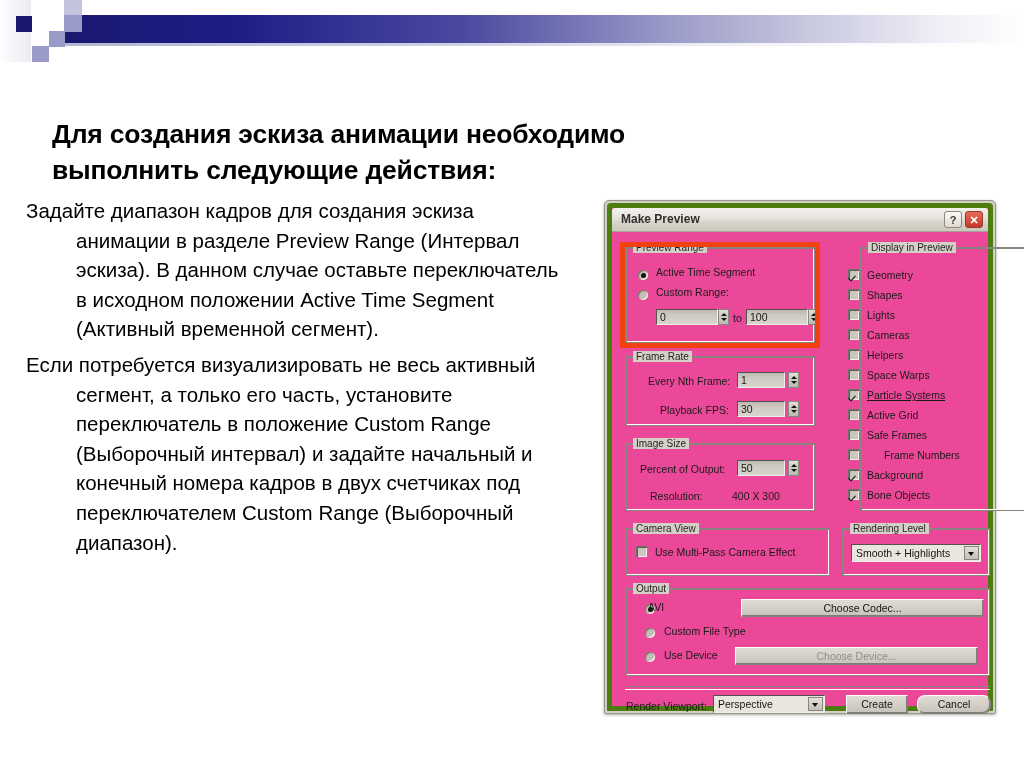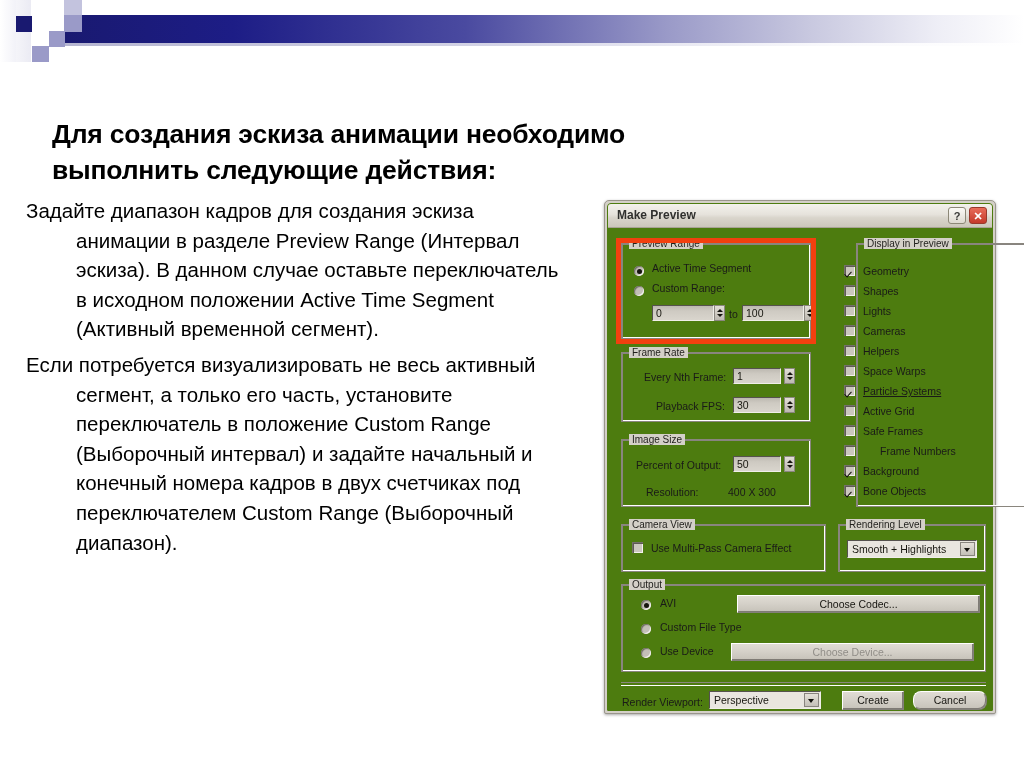--- a/index.html
+++ b/index.html
@@ -57,24 +57,24 @@
     background: #d4d0c8;
     border: 1px solid #9a968c;
     border-radius: 5px 5px 2px 2px;
     box-shadow: 0 1px 3px rgba(0,0,0,.35);
     font-size: 10.5px; color: #000000;
     box-sizing: border-box;
     padding: 2px;
   }
   #dialog-inner {
     width: 100%; height: 100%;
-    border: 1px solid #4d7c0f;
+    border: 5px solid #4d7c0f;
     box-sizing: border-box;
     position: relative;
-    background: #4d7c0f;
+    background: #ec4899;
     border-radius: 4px 4px 1px 1px;
   }
   #titlebar {
     position: absolute; left: 0; top: 0; right: 0; height: 23px;
     background: linear-gradient(to bottom, #f3f1ec 0%, #e6e3dc 45%, #d9d5cc 60%, #ccc7bb 100%);
     border-bottom: 1px solid #a9a396;
     border-radius: 3px 3px 0 0;
   }
   #title-text {
     position: absolute; left: 9px; top: 4px;
@@ -319,21 +319,21 @@
   </div>
   <div class="combo" style="left:239px; top:336px; width:130px;">
     <span>Smooth + Highlights</span>
     <span class="arrowbox"></span>
   </div>
 
   <div class="group" style="left:13px; top:380px; width:365px; height:88px;">
     <span class="legend">Output</span>
   </div>
   <div class="radio on" style="left:33px; top:396px;"></div>
-  <span class="lbl" style="left:52px; top:393px;">AVI</span>
+  <span class="lbl" style="left:36px; top:393px;">AVI</span>
   <div class="btn" style="left:129px; top:391px; width:243px;">Choose Codec...</div>
 
   <div class="radio" style="left:33px; top:420px;"></div>
   <span class="lbl" style="left:52px; top:417px;">Custom File Type</span>
 
   <div class="radio" style="left:33px; top:444px;"></div>
   <span class="lbl" style="left:52px; top:441px;">Use Device</span>
   <div class="btn disabled" style="left:123px; top:439px; width:243px;">Choose Device...</div>
 
   <div class="sep" style="left:13px; top:478px; width:365px;"></div>

